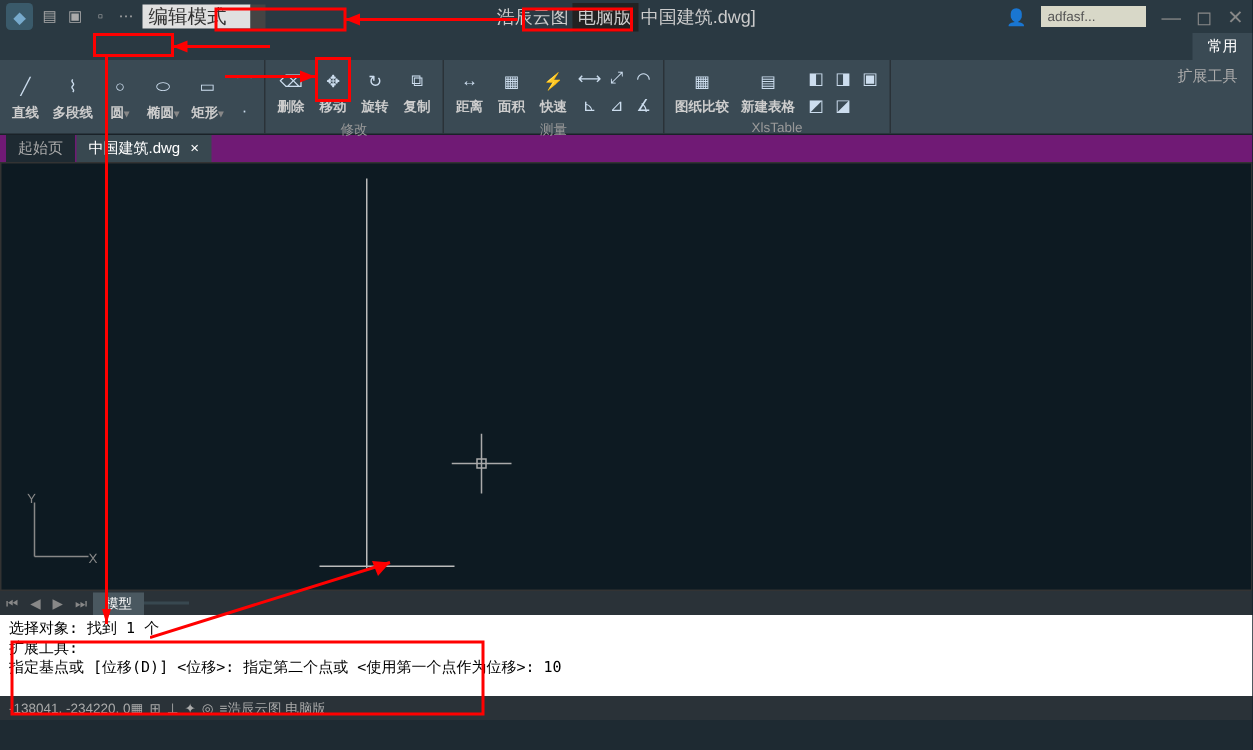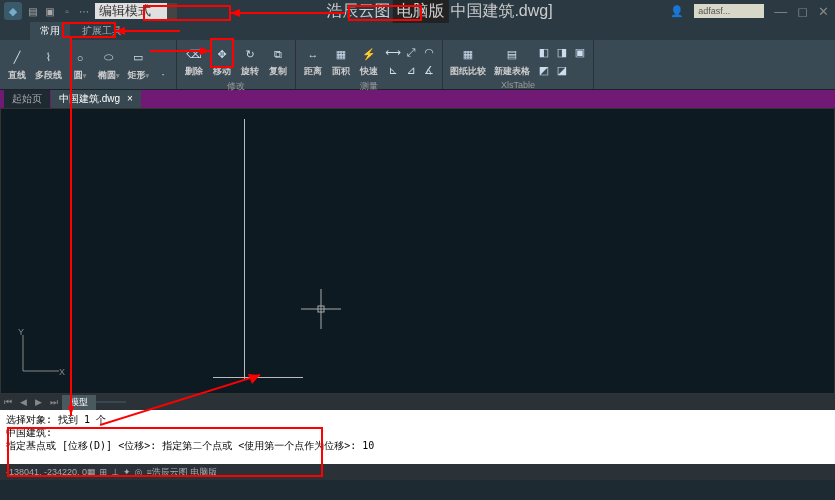--- a/index.html
+++ b/index.html
@@ -4,26 +4,26 @@
 <style>
 * { margin: 0; padding: 0; box-sizing: border-box; }
 body { font-family: "Microsoft YaHei", sans-serif; background: #1e2a32; width: 835px; height: 500px; overflow: hidden; font-size: 11px; color: #c8c8c8; position: relative; }
 .titlebar { height: 22px; background: #2a3942; display: flex; align-items: center; padding: 0 4px; position: relative; }
 .logo { width: 18px; height: 18px; background: #3a5a6a; border-radius: 3px; margin-right: 4px; display:flex;align-items:center;justify-content:center;color:#7ac;}
 .qat { display: flex; gap: 3px; align-items: center; }
 .qat-btn { width: 14px; height: 14px; color: #aaa; display:flex;align-items:center;justify-content:center;font-size:10px;}
 .search-box { background: #e0e0e0; color:#333; height: 16px; width: 72px; font-size: 13px; padding: 0 4px; border: none; margin-left: 4px; display:flex;align-items:center;}
 .search-wrap { display:flex;align-items:center;}
 .search-end { width:10px;height:16px;background:#444;}
-.title-center { position:absolute; left:50%; transform:translateX(-50%); font-size: 16px; color: #ccc; display:flex;align-items:center;gap:2px;margin-left:22px;}
+.title-center { position:absolute; left:50%; transform:translateX(-50%); font-size: 12px; color: #ccc; display:flex;align-items:center;gap:2px;}
 .title-ver { background:#222;padding:1px 4px;}
 .title-right { position:absolute; right:6px; display:flex; gap:10px; align-items:center; color:#888;}
 .user-box { background:#d8d8c8; width:70px; height:14px; display:flex;align-items:center;padding:0 4px;color:#555;font-size:9px;}
 .win-btn { font-size:13px; }
-.tabrow { height: 18px; background: #2a3942; display: flex; align-items: flex-end; padding-left: 30px; gap: 2px; }
+.tabrow { height: 18px; background: #2a3942; display: flex; align-items: flex-end; padding-left: 30px; gap: 2px; flex-direction: column; }
 .tab { padding: 2px 10px; font-size: 10px; color: #aaa; }
 .tab.active { background: #3a4a54; color: #fff; }
 .ribbon { height: 50px; background: #3a4a54; display: flex; border-bottom: 1px solid #1a2228; }
 .panel { display: flex; flex-direction: column; border-right: 1px solid #2a3238; padding: 2px 4px; }
 .panel-tools { flex:1; display:flex; align-items:center; gap:2px;}
 .panel-label { text-align:center; font-size:9px; color:#999; height:12px;}
 .tool { display:flex; flex-direction:column; align-items:center; gap:1px; padding: 2px 3px; cursor:pointer;}
 .tool-ico { width:20px; height:20px; display:flex;align-items:center;justify-content:center;color:#cde;}
 .tool-lbl { font-size:9px; color:#ccc;font-weight:bold;}
 .dd { font-size:7px; color:#888;}
@@ -213,21 +213,21 @@
   <span class="lt-nav">⏮</span>
   <span class="lt-nav">◀</span>
   <span class="lt-nav">▶</span>
   <span class="lt-nav">⏭</span>
   <span class="lt-tab active">模型</span>
   <span class="lt-tab" style="width:30px;"></span>
 </div>
 
 <div class="cmdwin">
   <div>选择对象: 找到 1 个</div>
-  <div>中国建筑:</div>
+  <div>扩展工具:</div>
   <div>指定基点或 [位移(D)] &lt;位移&gt;:   指定第二个点或 &lt;使用第一个点作为位移&gt;: 10</div>
 </div>
 
 <div class="status">
   <span>-138041, -234220, 0</span>
   <div class="status-icons">
     <span>▦</span>
     <span>⊞</span>
     <span>⊥</span>
     <span>✦</span>

